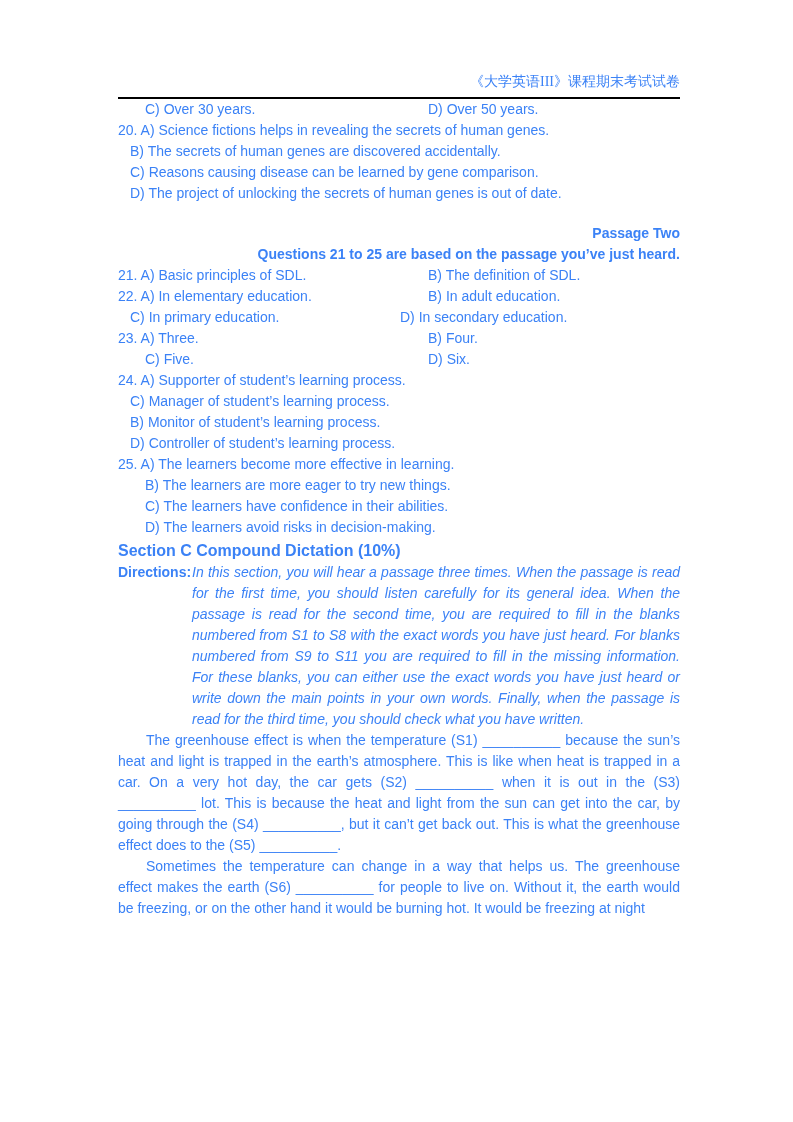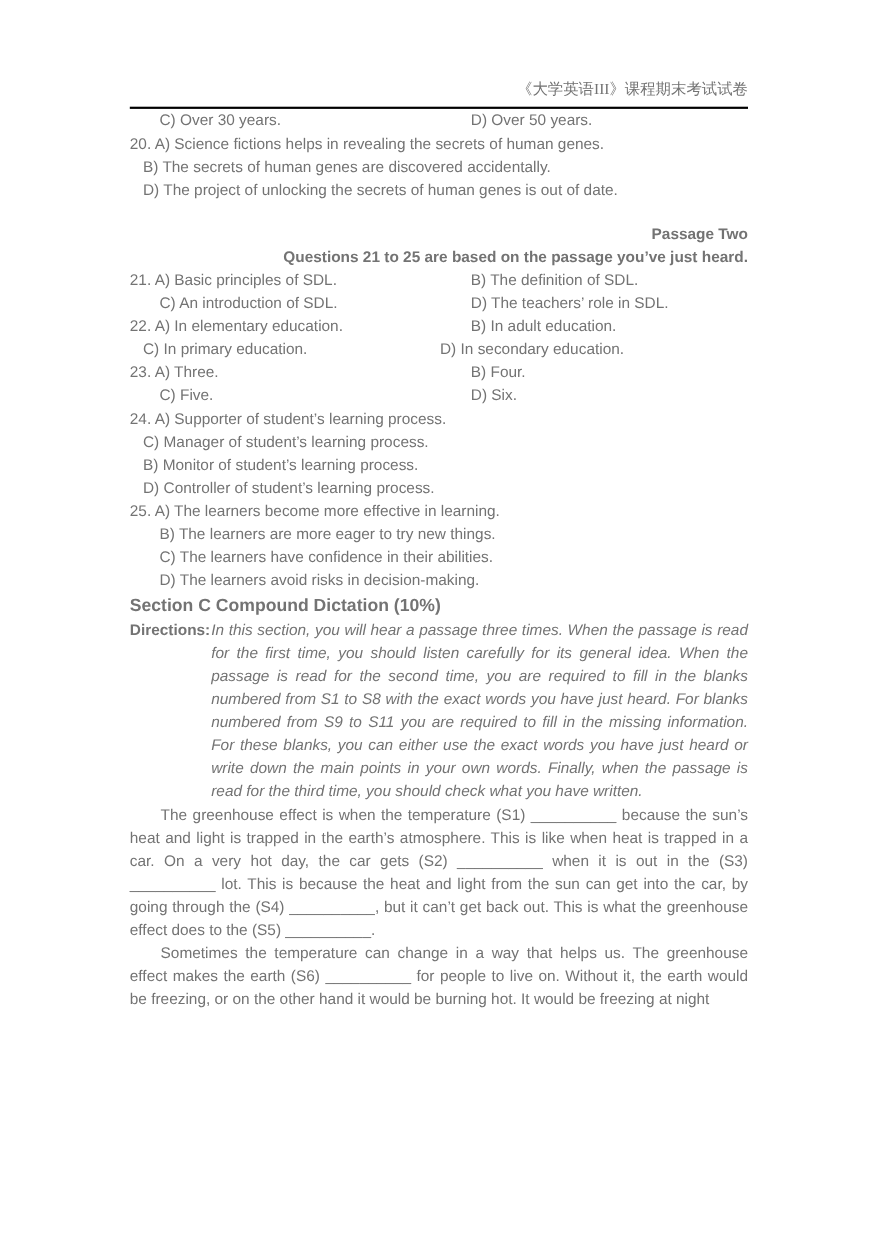--- a/index.html
+++ b/index.html
@@ -5,21 +5,21 @@
   * { box-sizing: border-box; }
   html, body { margin: 0; padding: 0; background: #ffffff; }
   .page {
     position: relative;
     width: 793px;
     height: 934px;
     background: #ffffff;
     font-family: "Liberation Sans", "DejaVu Sans", sans-serif;
     font-size: 14px;
     line-height: 21px;
-    color: #737373;
+    color: #3b82f6;
     overflow: hidden;
   }
   .content { position: absolute; left: 118px; top: 0; width: 562px; }
   .header {
     padding-top: 71px;
     padding-bottom: 5px;
     border-bottom: 2px solid #000;
     text-align: right;
     font-family: "Liberation Serif", "DejaVu Serif", serif;
     font-size: 14px;
@@ -68,33 +68,32 @@
       <span class="right">D) Over 50 years.</span>
     </div>
 
     <div class="row">
       <span>20. A) Science fictions helps in revealing the secrets of human genes.</span>
     </div>
     <div class="row">
       <span class="ind12">B) The secrets of human genes are discovered accidentally.</span>
     </div>
     <div class="row">
+      <span class="ind12">C) Reasons causing disease can be learned by gene comparison.</span>
+    </div>
+    <div class="row">
       <span class="ind12">D) The project of unlocking the secrets of human genes is out of date.</span>
     </div>
 
     <div class="passage-heading gap-above">Passage Two</div>
     <div class="passage-heading">Questions 21 to 25 are based on the passage you’ve just heard.</div>
 
     <div class="row">
       <span>21. A) Basic principles of SDL.</span>
       <span class="right">B) The definition of SDL.</span>
-    </div>
-    <div class="row">
-      <span class="ind27">C) An introduction of SDL.</span>
-      <span class="right">D) The teachers’ role in SDL.</span>
     </div>
 
     <div class="row">
       <span>22. A) In elementary education.</span>
       <span class="right">B) In adult education.</span>
     </div>
     <div class="row">
       <span class="ind12">C) In primary education.</span>
       <span class="right-near">D) In secondary education.</span>
     </div>

